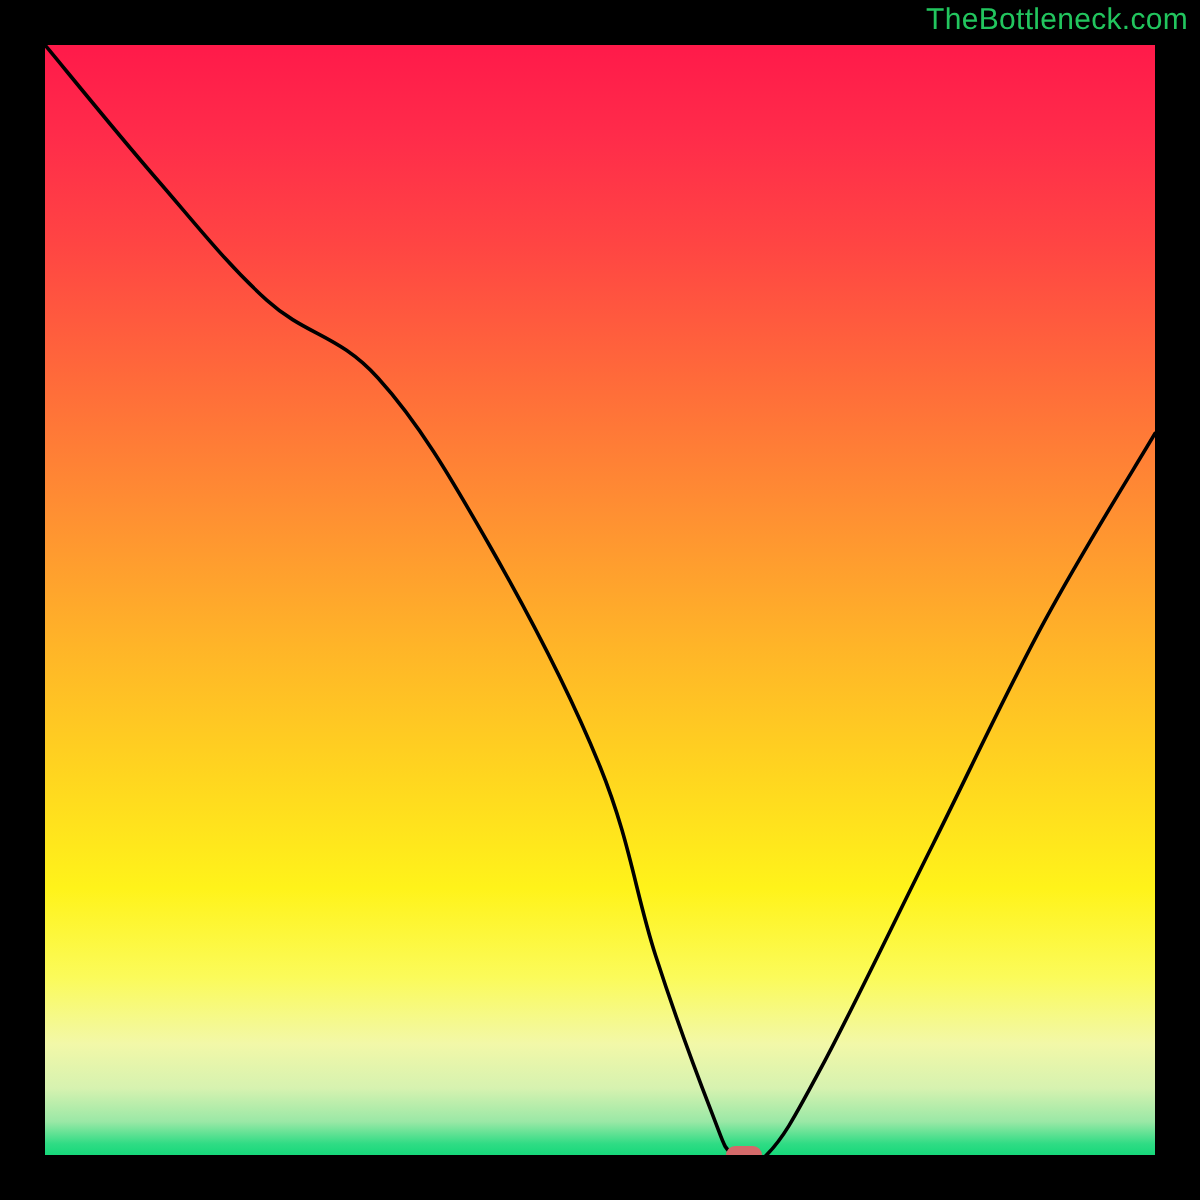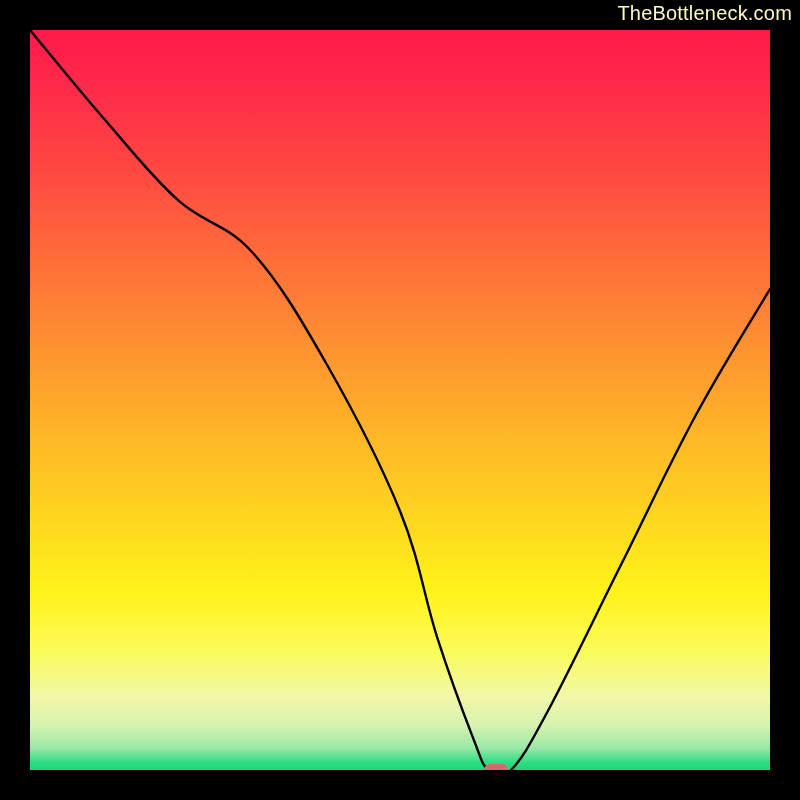--- a/index.html
+++ b/index.html
@@ -14,21 +14,21 @@
   .frame {
     position: relative;
     width: 800px;
     height: 800px;
     background: #000;
   }
   .watermark {
     position: absolute;
     top: 2px;
     right: 8px;
-    color: #fef9c3;
+    color: #22c55e;
     font-size: 20px;
     font-weight: 500;
     letter-spacing: 0.2px;
     z-index: 5;
   }
   .plot-area {
     position: absolute;
     left: 30px;
     top: 30px;
     width: 740px;

